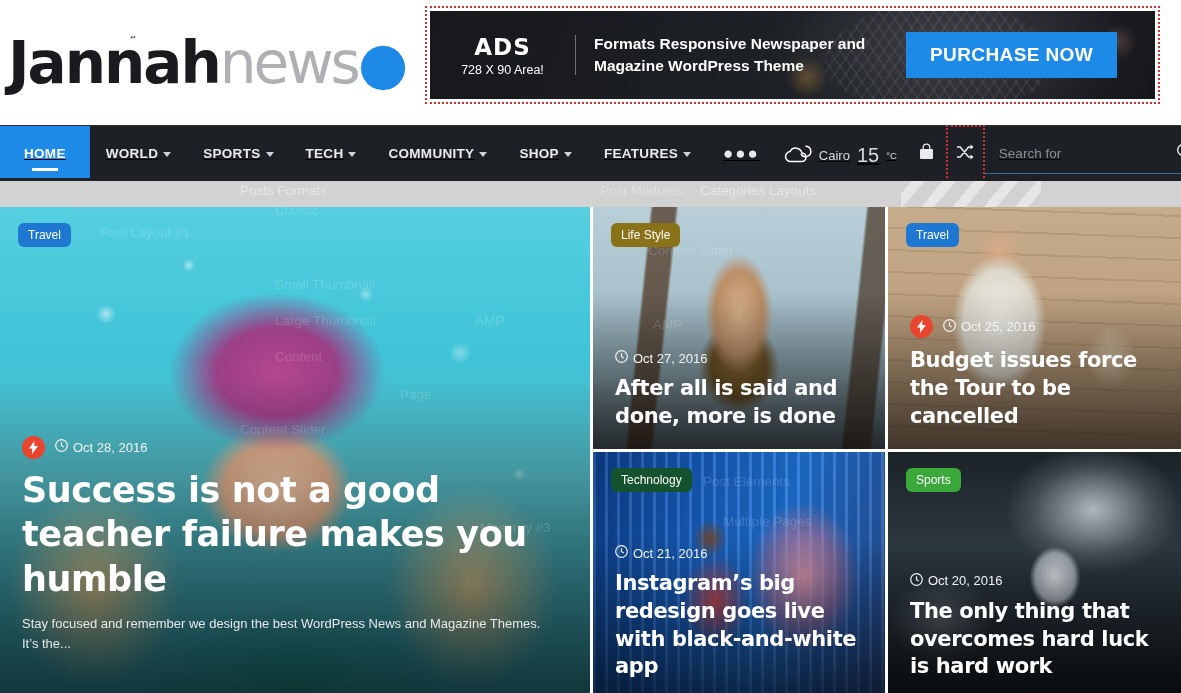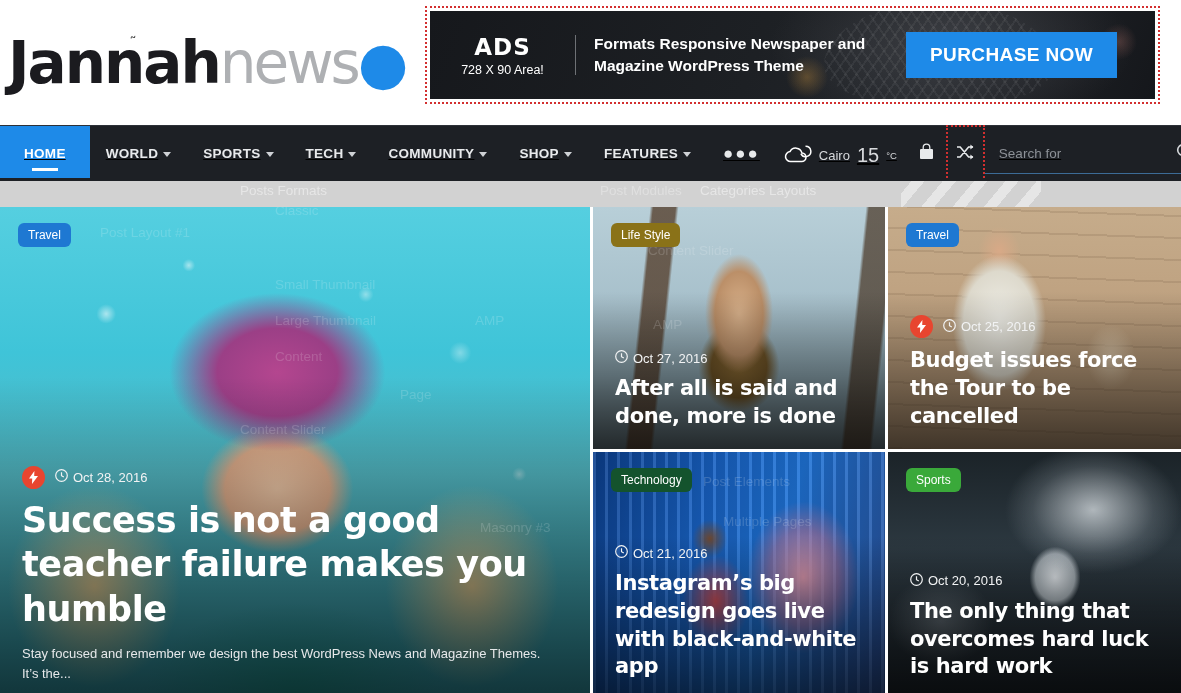--- a/index.html
+++ b/index.html
@@ -402,21 +402,21 @@
       <span style="left:275px;top:106px;">Large Thumbnail</span>
       <span style="left:275px;top:142px;">Content</span>
       <span style="left:240px;top:215px;">Content Slider</span>
       <span style="left:475px;top:106px;">AMP</span>
       <span style="left:400px;top:180px;">Page</span>
       <span style="left:480px;top:313px;">Masonry #3</span>
     </div>
 
     <span class="badge" style="background:#1e78d2">Travel</span>
 
-    <div class="meta" style="bottom: 10px;">
+    <div class="meta" style="bottom: 40px;">
       <div class="meta-row">
         <span class="bolt">
           <svg width="9" height="13" viewBox="0 0 9 13">
               <path d="M5.4 0 0 7.4h3.2L3 13 9 5.1H5.2z" fill="#fff"></path>
             </svg>
         </span>
         <span class="date">
           <span>
             <svg width="13" height="13" viewBox="0 0 13 13">
               <circle cx="6.5" cy="6.5" r="5.8" fill="none" stroke="#f2f3f4" stroke-width="1.2"></circle>

